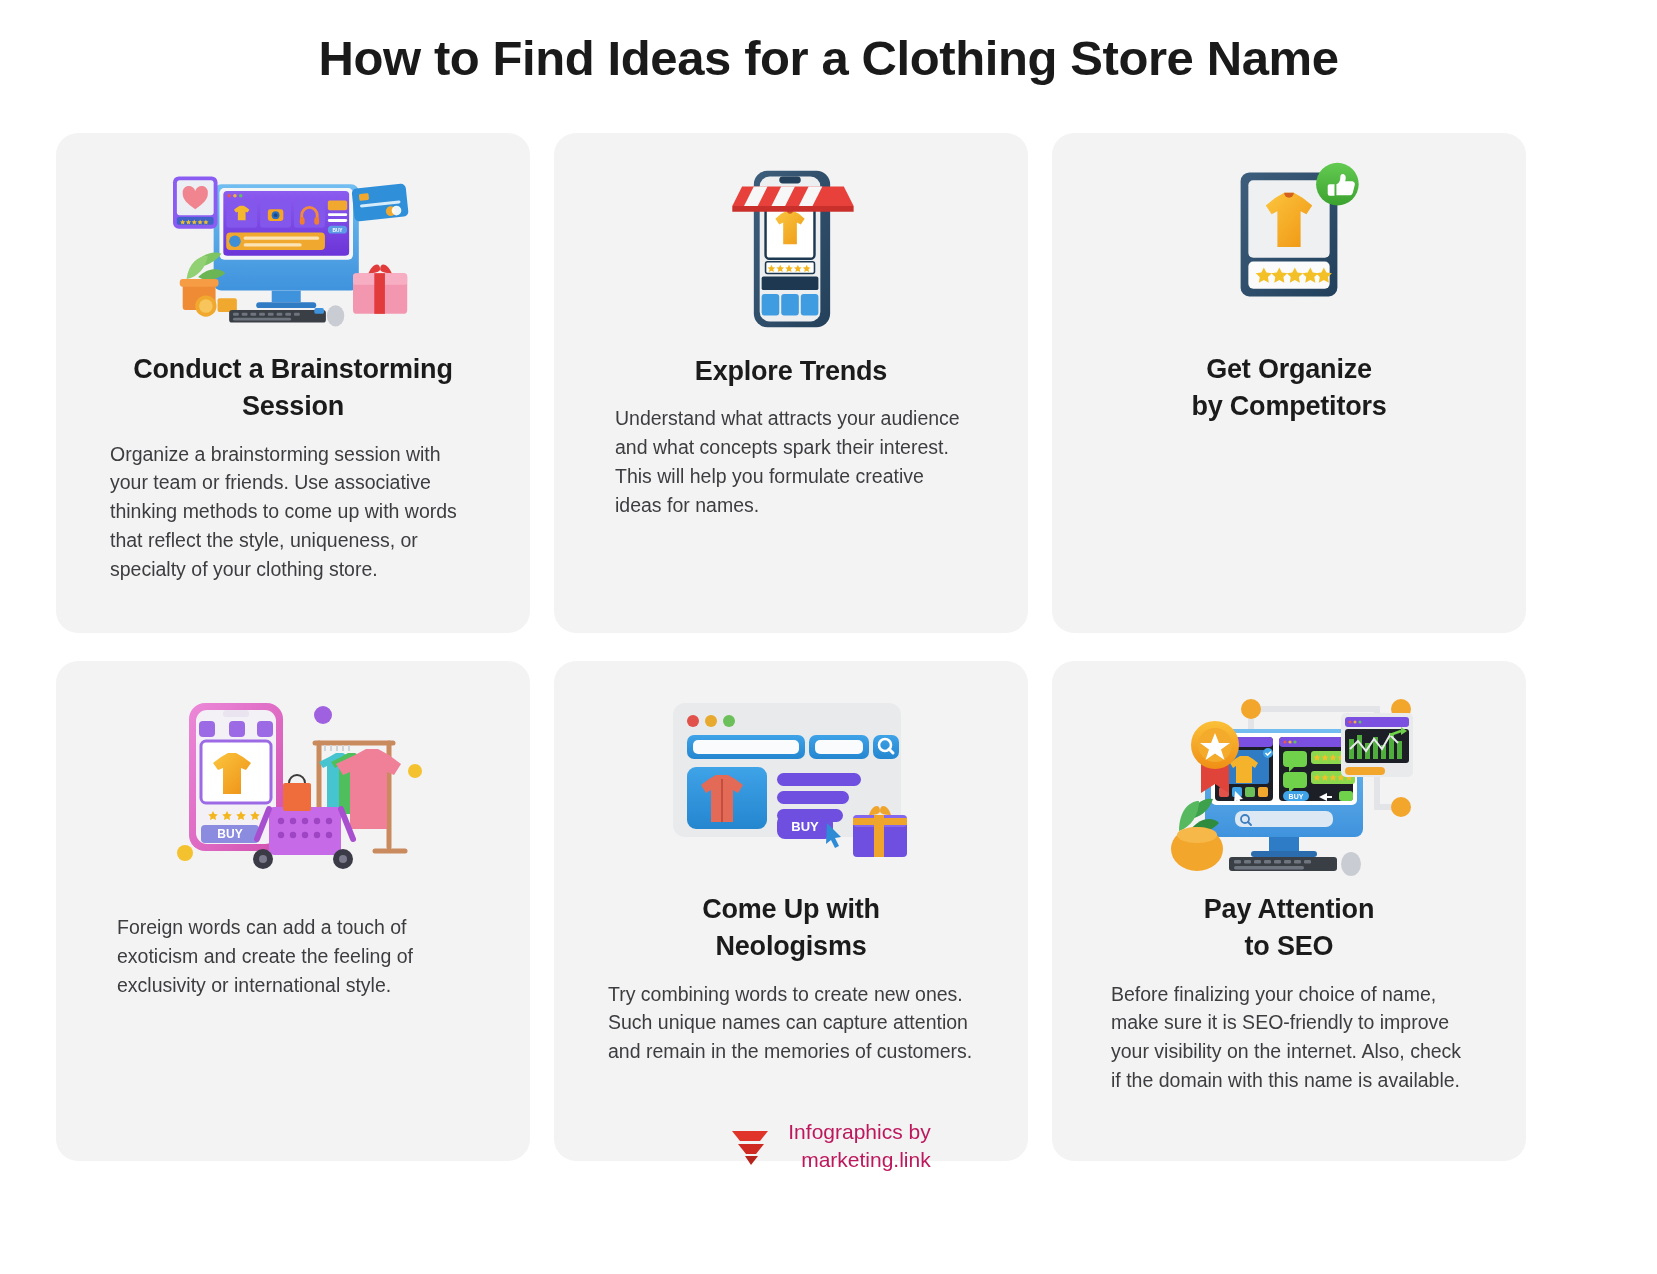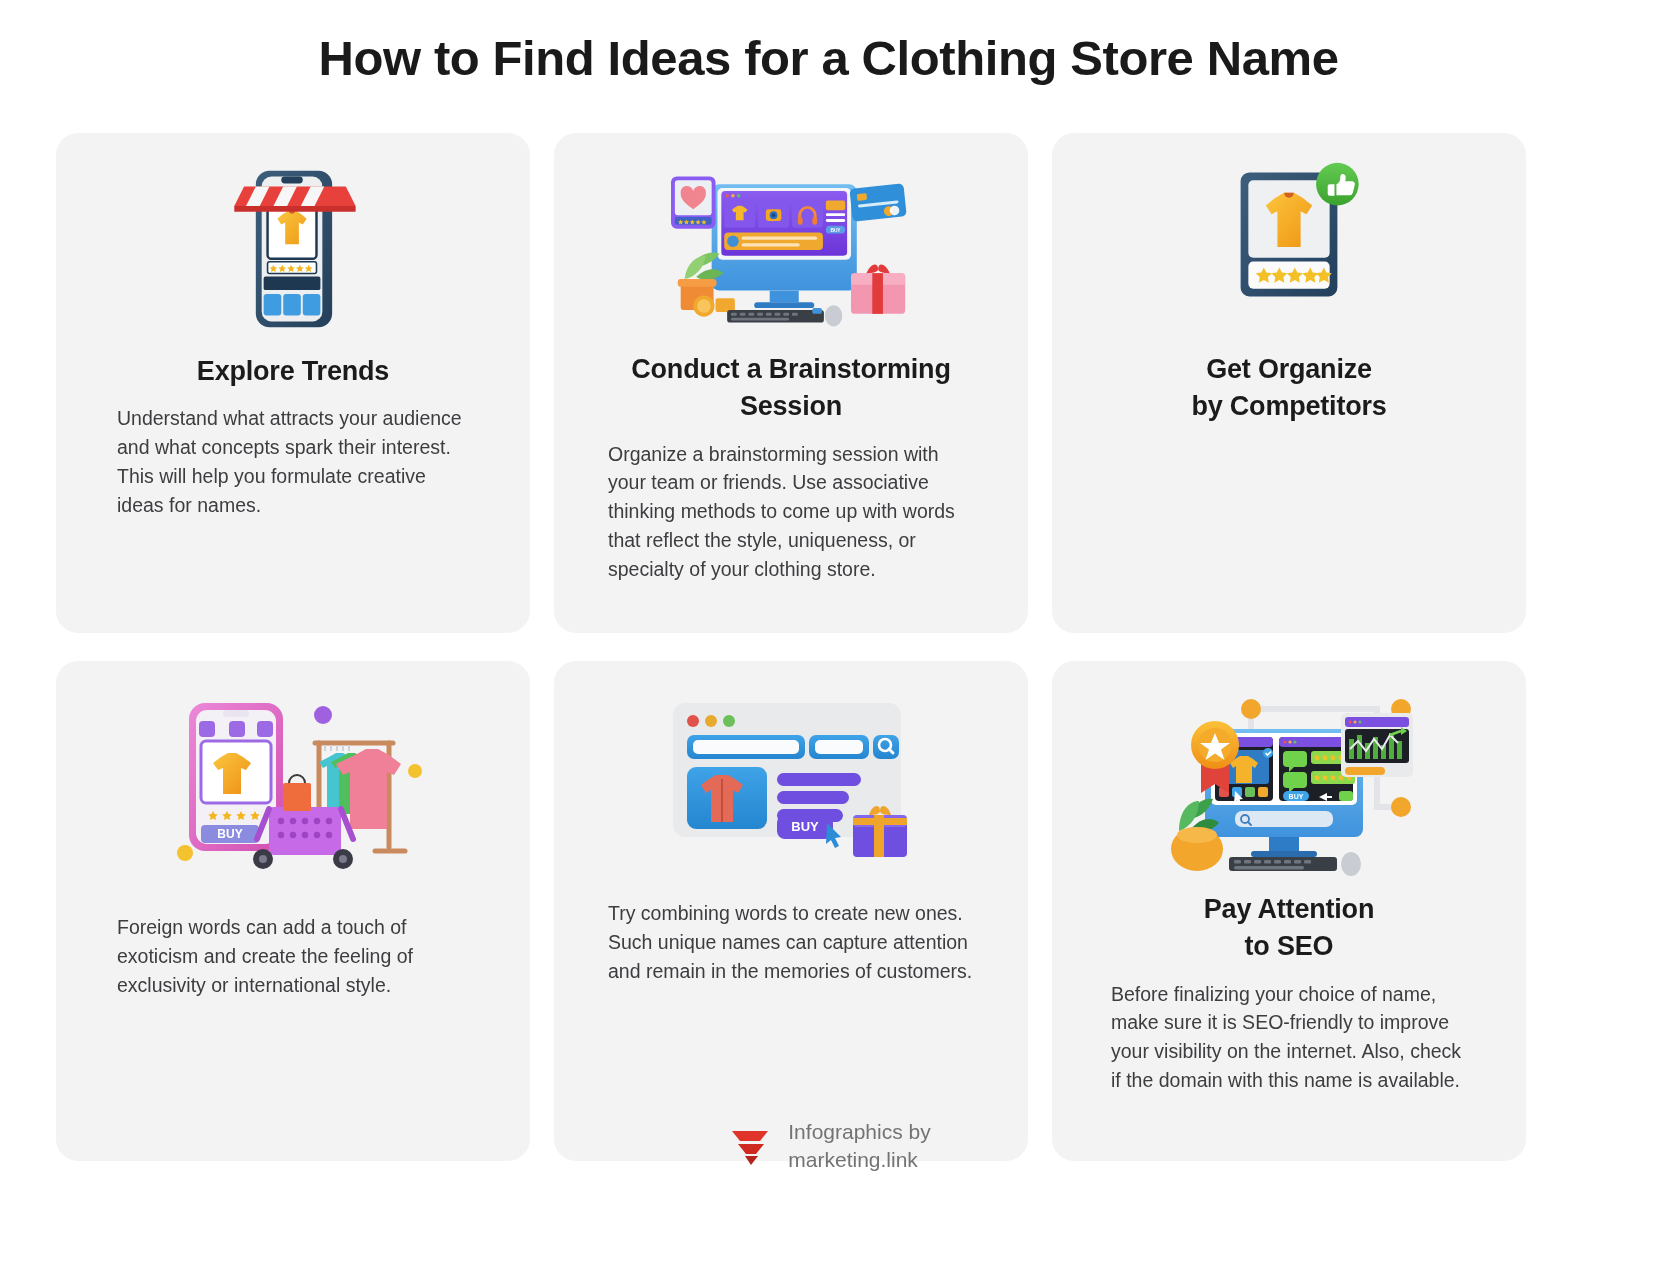--- a/index.html
+++ b/index.html
@@ -102,85 +102,33 @@
     width: 1657px;
     display: flex;
     align-items: center;
     justify-content: center;
     gap: 16px;
   }
   .footer-logo { width: 46px; height: 46px; flex: 0 0 auto; }
   .footer-text {
     font-size: 21px;
     line-height: 1.35;
-    color: #737373;
-    text-align: left;
+    color: #be185d;
+    text-align: right;
   }
   .footer-text span { display: block; }
 </style>
 </head>
 <body>
 
 <div class="page">
 
   <h1 class="page-title">How to Find Ideas for a Clothing Store Name</h1>
 
   <div class="grid">
-
-    <div class="card c1">
-      <div class="illus">
-        <svg viewBox="0 0 300 186">
-          <defs>
-            <linearGradient id="navy1" x1="0" y1="0" x2="1" y2="1">
-              <stop offset="0" stop-color="#3d5e7c"></stop>
-                <stop offset="1" stop-color="#24405a"></stop>
-            </linearGradient>
-            <linearGradient id="shirtY" x1="0" y1="0" x2="1" y2="1">
-              <stop offset="0" stop-color="#fbc63f"></stop>
-                <stop offset="1" stop-color="#ee9a16"></stop>
-            </linearGradient>
-          </defs>
-
-          <rect x="112" y="12" width="78" height="160" rx="14" fill="url(#navy1)"></rect>
-          <rect x="118" y="18" width="62" height="148" rx="10" fill="#eceef0"></rect>
-
-          <rect x="138" y="18" width="22" height="7" rx="3.5" fill="#24405a"></rect>
-
-          <rect x="124" y="46" width="50" height="56" rx="4" fill="#ffffff" stroke="#1d3850" stroke-width="2.5"></rect>
-
-          <path d="M140 56 l6-3 h6 l6 3 6 5-4 6-4-2v22h-14V65l-4 2-4-6z" fill="url(#shirtY)"></path>
-          <path d="M146 53 h6 a3 3 0 0 1-6 0z" fill="#d4601f"></path>
-
-          <rect x="124" y="105" width="50" height="12" rx="2" fill="#ffffff" stroke="#1d3850" stroke-width="1.6"></rect>
-          <g fill="#f3b61f">
-            <polygon points="130,108 131.2,110.6 134,110.9 131.9,112.8 132.5,115.6 130,114.1 127.5,115.6 128.1,112.8 126,110.9 128.8,110.6"></polygon>
-            <polygon points="139,108 140.2,110.6 143,110.9 140.9,112.8 141.5,115.6 139,114.1 136.5,115.6 137.1,112.8 135,110.9 137.8,110.6"></polygon>
-            <polygon points="148,108 149.2,110.6 152,110.9 149.9,112.8 150.5,115.6 148,114.1 145.5,115.6 146.1,112.8 144,110.9 146.8,110.6"></polygon>
-            <polygon points="157,108 158.2,110.6 161,110.9 158.9,112.8 159.5,115.6 157,114.1 154.5,115.6 155.1,112.8 153,110.9 155.8,110.6"></polygon>
-            <polygon points="166,108 167.2,110.6 170,110.9 167.9,112.8 168.5,115.6 166,114.1 163.5,115.6 164.1,112.8 162,110.9 164.8,110.6"></polygon>
-          </g>
-
-          <rect x="120" y="120" width="58" height="14" rx="2" fill="#1d3850"></rect>
-
-          <rect x="120" y="138" width="18" height="22" rx="3" fill="#3f9ce0"></rect>
-          <rect x="140" y="138" width="18" height="22" rx="3" fill="#3f9ce0"></rect>
-          <rect x="160" y="138" width="18" height="22" rx="3" fill="#3f9ce0"></rect>
-
-          <g>
-            <path d="M100 28 h104 l10 20 H90z" fill="#e8413c"></path>
-            <path d="M112 28 h14 l-10 20 h-14z" fill="#f7f7f7"></path>
-            <path d="M140 28 h14 l-10 20 h-14z" fill="#f7f7f7"></path>
-            <path d="M168 28 h14 l-10 20 h-14z" fill="#f7f7f7"></path>
-            <path d="M90 48 h124 v6 H90z" fill="#c9302c"></path>
-          </g>
-        </svg>
-      </div>
-      <div class="card-title">Explore Trends</div>
-      <div class="card-body">Understand what attracts your audience and what concepts spark their interest. This will help you formulate creative ideas for names.</div>
-    </div>
 
     <div class="card c2">
       <div class="illus">
         <svg viewBox="0 0 300 186">
           <defs>
             <linearGradient id="purp2" x1="0" y1="0" x2="0" y2="1">
               <stop offset="0" stop-color="#8b5cf0"></stop>
                 <stop offset="1" stop-color="#6c35d8"></stop>
             </linearGradient>
             <linearGradient id="blu2" x1="0" y1="0" x2="0" y2="1">
@@ -269,20 +217,72 @@
 
           <rect x="212" y="118" width="56" height="42" rx="4" fill="#f397b0"></rect>
           <rect x="212" y="118" width="56" height="12" rx="3" fill="#f7aec3"></rect>
           <rect x="234" y="118" width="11" height="42" fill="#e23b3b"></rect>
           <path d="M228 118 c4-10 12-12 12-4 0 3-6 4-12 4z" fill="#e23b3b"></path>
           <path d="M252 118 c-4-10-12-12-12-4 0 3 6 4 12 4z" fill="#e23b3b"></path>
         </svg>
       </div>
       <div class="card-title">Conduct a Brainstorming Session</div>
       <div class="card-body">Organize a brainstorming session with your team or friends. Use associative thinking methods to come up with words that reflect the style, uniqueness, or specialty of your clothing store.</div>
+    </div>
+
+    <div class="card c1">
+      <div class="illus">
+        <svg viewBox="0 0 300 186">
+          <defs>
+            <linearGradient id="navy1" x1="0" y1="0" x2="1" y2="1">
+              <stop offset="0" stop-color="#3d5e7c"></stop>
+                <stop offset="1" stop-color="#24405a"></stop>
+            </linearGradient>
+            <linearGradient id="shirtY" x1="0" y1="0" x2="1" y2="1">
+              <stop offset="0" stop-color="#fbc63f"></stop>
+                <stop offset="1" stop-color="#ee9a16"></stop>
+            </linearGradient>
+          </defs>
+
+          <rect x="112" y="12" width="78" height="160" rx="14" fill="url(#navy1)"></rect>
+          <rect x="118" y="18" width="62" height="148" rx="10" fill="#eceef0"></rect>
+
+          <rect x="138" y="18" width="22" height="7" rx="3.5" fill="#24405a"></rect>
+
+          <rect x="124" y="46" width="50" height="56" rx="4" fill="#ffffff" stroke="#1d3850" stroke-width="2.5"></rect>
+
+          <path d="M140 56 l6-3 h6 l6 3 6 5-4 6-4-2v22h-14V65l-4 2-4-6z" fill="url(#shirtY)"></path>
+          <path d="M146 53 h6 a3 3 0 0 1-6 0z" fill="#d4601f"></path>
+
+          <rect x="124" y="105" width="50" height="12" rx="2" fill="#ffffff" stroke="#1d3850" stroke-width="1.6"></rect>
+          <g fill="#f3b61f">
+            <polygon points="130,108 131.2,110.6 134,110.9 131.9,112.8 132.5,115.6 130,114.1 127.5,115.6 128.1,112.8 126,110.9 128.8,110.6"></polygon>
+            <polygon points="139,108 140.2,110.6 143,110.9 140.9,112.8 141.5,115.6 139,114.1 136.5,115.6 137.1,112.8 135,110.9 137.8,110.6"></polygon>
+            <polygon points="148,108 149.2,110.6 152,110.9 149.9,112.8 150.5,115.6 148,114.1 145.5,115.6 146.1,112.8 144,110.9 146.8,110.6"></polygon>
+            <polygon points="157,108 158.2,110.6 161,110.9 158.9,112.8 159.5,115.6 157,114.1 154.5,115.6 155.1,112.8 153,110.9 155.8,110.6"></polygon>
+            <polygon points="166,108 167.2,110.6 170,110.9 167.9,112.8 168.5,115.6 166,114.1 163.5,115.6 164.1,112.8 162,110.9 164.8,110.6"></polygon>
+          </g>
+
+          <rect x="120" y="120" width="58" height="14" rx="2" fill="#1d3850"></rect>
+
+          <rect x="120" y="138" width="18" height="22" rx="3" fill="#3f9ce0"></rect>
+          <rect x="140" y="138" width="18" height="22" rx="3" fill="#3f9ce0"></rect>
+          <rect x="160" y="138" width="18" height="22" rx="3" fill="#3f9ce0"></rect>
+
+          <g>
+            <path d="M100 28 h104 l10 20 H90z" fill="#e8413c"></path>
+            <path d="M112 28 h14 l-10 20 h-14z" fill="#f7f7f7"></path>
+            <path d="M140 28 h14 l-10 20 h-14z" fill="#f7f7f7"></path>
+            <path d="M168 28 h14 l-10 20 h-14z" fill="#f7f7f7"></path>
+            <path d="M90 48 h124 v6 H90z" fill="#c9302c"></path>
+          </g>
+        </svg>
+      </div>
+      <div class="card-title">Explore Trends</div>
+      <div class="card-body">Understand what attracts your audience and what concepts spark their interest. This will help you formulate creative ideas for names.</div>
     </div>
 
     <div class="card c3">
       <div class="illus">
         <svg viewBox="0 0 300 186">
           <defs>
             <linearGradient id="navy3" x1="0" y1="0" x2="1" y2="1">
               <stop offset="0" stop-color="#3d5e7c"></stop>
                 <stop offset="1" stop-color="#22405c"></stop>
             </linearGradient>
@@ -450,20 +450,24 @@
           <path d="M186 136 l14 14-6 1 4 8-4 2-4-8-5 4z" fill="#2e8bd6"></path>
 
           <rect x="212" y="134" width="54" height="36" rx="4" fill="#6f4fe0"></rect>
           <rect x="212" y="128" width="54" height="12" rx="4" fill="#8467ec"></rect>
           <rect x="233" y="128" width="10" height="42" fill="#efa42c"></rect>
           <rect x="212" y="131" width="54" height="7" fill="#efa42c"></rect>
           <path d="M228 128 c3-10 11-12 11-4 0 3-5 4-11 4z" fill="#efa42c"></path>
           <path d="M250 128 c-3-10-11-12-11-4 0 3 5 4 11 4z" fill="#efa42c"></path>
         </svg>
       </div>
+      <div class="card-title">
+        <span>Come Up with</span><br>
+        <span>Neologisms</span>
+      </div>
       <div class="card-body">Try combining words to create new ones. Such unique names can capture attention and remain in the memories of customers.</div>
     </div>
 
     <div class="card c6">
       <div class="illus">
         <svg viewBox="0 0 300 194">
           <defs>
             <linearGradient id="blu6" x1="0" y1="0" x2="0" y2="1">
               <stop offset="0" stop-color="#74bdf0"></stop>
                 <stop offset="1" stop-color="#3f93dd"></stop>

